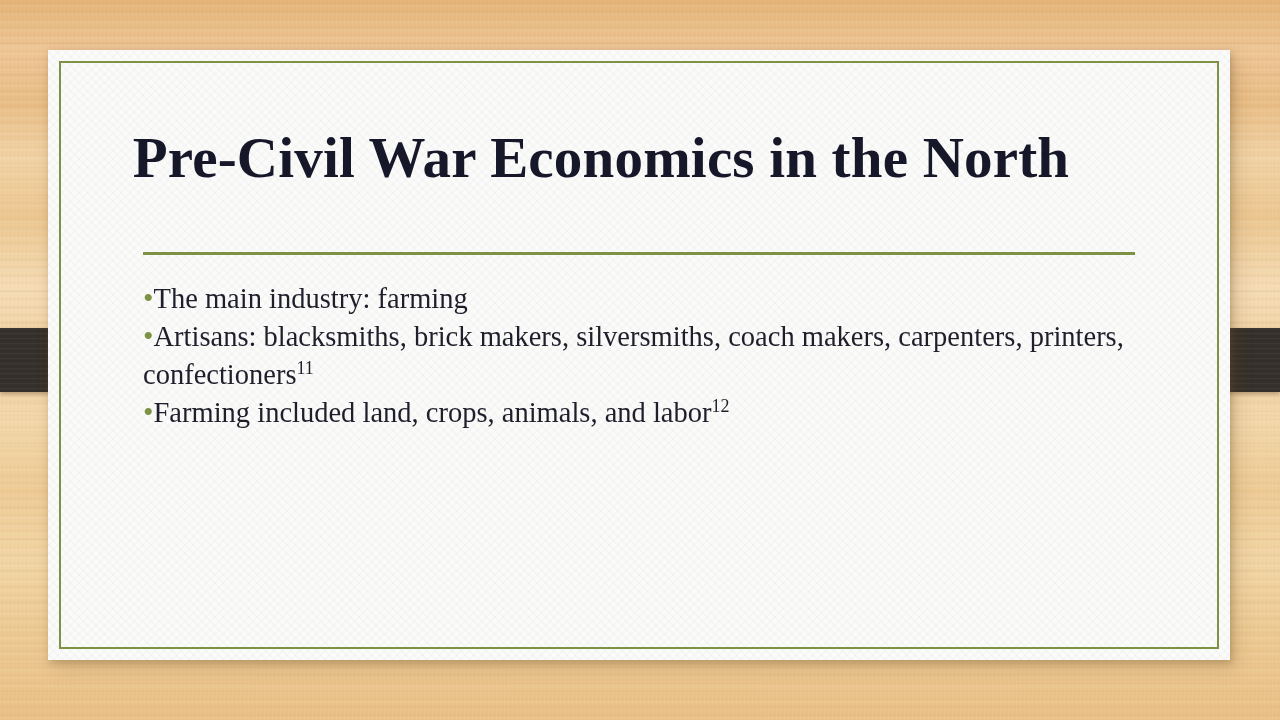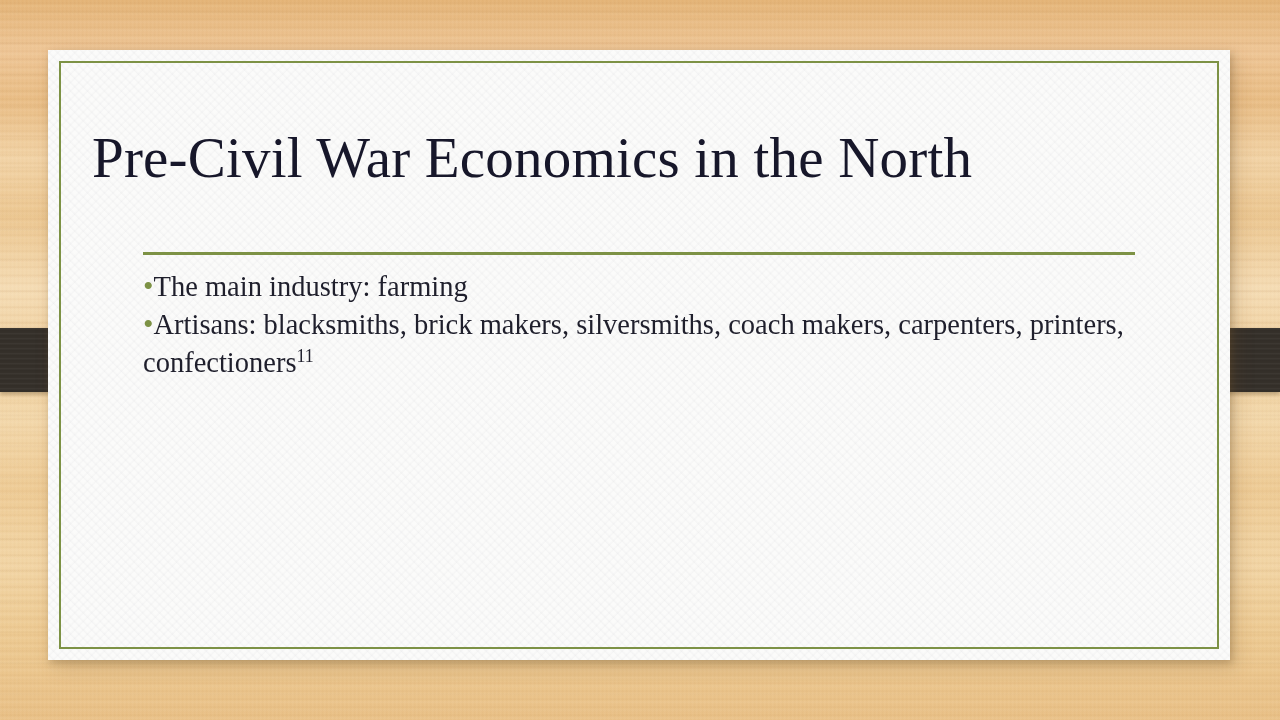--- a/index.html
+++ b/index.html
@@ -160,45 +160,45 @@
 
   
   .content {
     position: absolute;
     inset: 0;
     z-index: 3;
   }
 
   .title {
     position: absolute;
-    left: 92px;
+    left: 106px;
     top: 128px;
     width: 990px;
-    text-align: left;
+    text-align: center;
     font-size: 57px;
-    font-weight: normal;
+    font-weight: bold;
     line-height: 1.06;
     color: #17172a;
     letter-spacing: 0.2px;
     white-space: nowrap;
   }
 
   .title-rule {
     position: absolute;
     left: 143px;
     top: 252px;
     width: 992px;
     height: 3px;
     background-color: #7d9245;
   }
 
   .bullets {
     position: absolute;
     left: 143px;
-    top: 268px;
+    top: 280px;
     width: 1000px;
     font-size: 28.5px;
     line-height: 1.33;
     color: #1f1f2c;
   }
 
   .bullet-item {
     position: relative;
     margin: 0;
     padding: 0;
@@ -245,16 +245,17 @@
 
     <div class="title-rule"></div>
 
     <div class="bullets">
 
       <p class="bullet-item"><span class="bullet-dot">•</span><span class="bullet-text"><span>The main industry: farming</span><sup></sup></span></p>
 
 
       <p class="bullet-item"><span class="bullet-dot">•</span><span class="bullet-text"><span>Artisans: blacksmiths, brick makers, silversmiths, coach makers, carpenters, printers, confectioners</span><sup>11</sup></span></p>
 
+      <p class="bullet-item"><span class="bullet-dot">•</span><span class="bullet-text"><span>Farming included land, crops, animals, and labor</span><sup>12</sup></span></p>
 
     </div>
   </div>
 </div>
 
 </body></html>

